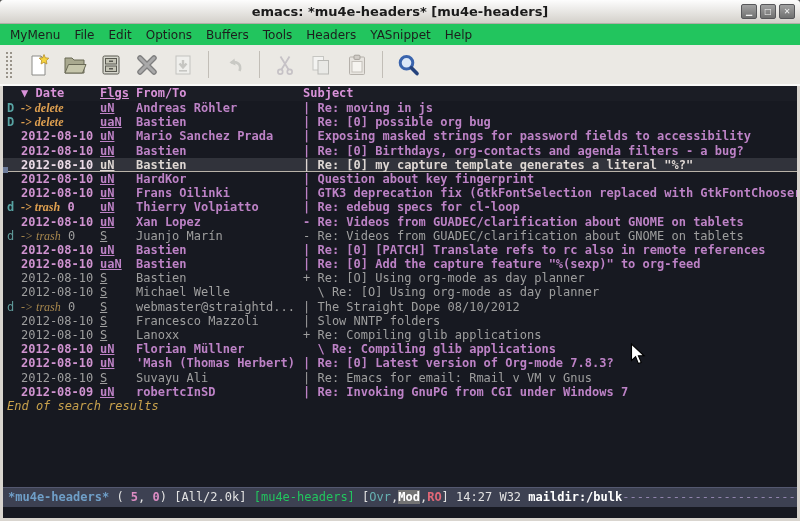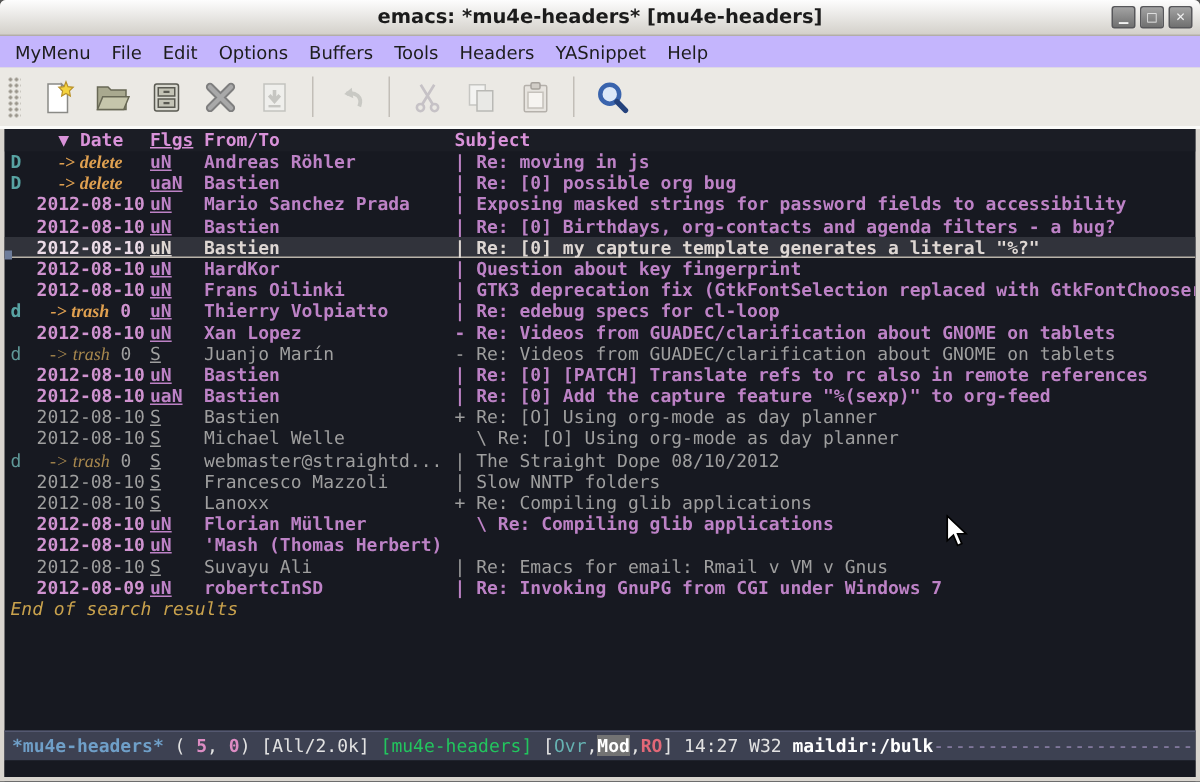--- a/index.html
+++ b/index.html
@@ -12,21 +12,21 @@
               border-bottom:1px solid #b2aea8; position:relative;
               display:flex; align-items:center; justify-content:center; }
   .title { font-size:13px; font-weight:bold; color:#1b1b1b; }
   .win-btns { position:absolute; right:5px; top:4px; display:flex; gap:3px; }
   .wbtn { width:16px; height:15px; background:linear-gradient(#a2a2a2,#707070);
           border:1px solid #57575a; border-radius:2px; color:#f2f2f2;
           font-size:8px; font-weight:bold; display:flex; align-items:center;
           justify-content:center; cursor:default; }
 
   
-  .menubar { height:21px; background:#c4b5fd; display:flex; align-items:center; padding-left:3px; }
+  .menubar { height:21px; background:#22c55e; display:flex; align-items:center; padding-left:3px; }
   .menu-item { font-size:12px; color:#1d1d1d; padding:2px 7px; white-space:nowrap; }
 
   
   .toolbar { height:41px; background:#ebe9e4; display:flex; align-items:center;
              border-bottom:2px solid #fafaf8; }
   .thandle { width:9px; height:28px; margin:0 7px 0 5px;
              background-image:radial-gradient(circle,#99948a 1px,transparent 1.3px);
              background-size:4px 4px; }
   .ticon { width:26px; height:26px; margin:0 5px; background:none; border:none;
            display:flex; align-items:center; justify-content:center; padding:0; }
@@ -38,21 +38,21 @@
                 background:#171921; border-left:3px solid #d9d5cf;
                 border-right:3px solid #d9d5cf; border-bottom:3px solid #d9d5cf;
                 display:flex; flex-direction:column; }
   .buffer { flex:1; overflow:hidden; position:relative;
             font-family:"DejaVu Sans Mono",monospace; font-size:12px; }
 
   .header-line { display:flex; height:15px; line-height:15px; white-space:pre;
                  color:#d992d9; font-weight:bold; padding-left:4px; background:#1b1d25; }
   .row { display:flex; height:14.2px; line-height:14.3px; white-space:pre; padding-left:4px; }
   .c-mark { width:14px; color:#58a3a3; overflow:hidden; }
-  .c-date { width:79px; overflow:hidden;text-align:center; }
+  .c-date { width:79px; overflow:hidden; }
   .c-flags{ width:36px; overflow:hidden;text-decoration:underline; }
   .c-from { width:167px; overflow:hidden; }
   .c-subj { flex:1; overflow:hidden; }
 
   .u { font-weight:bold; }
   .u .c-date { color:#d093d0; }
   .u .c-flags,.u .c-from,.u .c-subj { color:#bd82c6; }
   .r { color:#9f9f9f; }
   .r .c-flags,.r .c-from,.r .c-subj,.r .c-date { color:#9f9f9f; }
   .r .c-mark { color:#5f9898; }
@@ -208,21 +208,21 @@
           <div class="row u"><span class="c-mark"></span><span class="c-date">2012-08-10</span><span class="c-flags">uN</span><span class="c-from">Xan Lopez</span><span class="c-subj">- Re: Videos from GUADEC/clarification about GNOME on tablets</span></div>
           <div class="row r"><span class="c-mark">d</span><span class="c-date"><span class="act">-&gt; trash</span> 0</span><span class="c-flags">S</span><span class="c-from">Juanjo Marín</span><span class="c-subj">- Re: Videos from GUADEC/clarification about GNOME on tablets</span></div>
           <div class="row u"><span class="c-mark"></span><span class="c-date">2012-08-10</span><span class="c-flags">uN</span><span class="c-from">Bastien</span><span class="c-subj">| Re: [0] [PATCH] Translate refs to rc also in remote references</span></div>
           <div class="row u"><span class="c-mark"></span><span class="c-date">2012-08-10</span><span class="c-flags">uaN</span><span class="c-from">Bastien</span><span class="c-subj">| Re: [0] Add the capture feature "%(sexp)" to org-feed</span></div>
           <div class="row r"><span class="c-mark"></span><span class="c-date">2012-08-10</span><span class="c-flags">S</span><span class="c-from">Bastien</span><span class="c-subj">+ Re: [O] Using org-mode as day planner</span></div>
           <div class="row r"><span class="c-mark"></span><span class="c-date">2012-08-10</span><span class="c-flags">S</span><span class="c-from">Michael Welle</span><span class="c-subj">  \ Re: [O] Using org-mode as day planner</span></div>
           <div class="row r"><span class="c-mark">d</span><span class="c-date"><span class="act">-&gt; trash</span> 0</span><span class="c-flags">S</span><span class="c-from">webmaster@straightd...</span><span class="c-subj">| The Straight Dope 08/10/2012</span></div>
           <div class="row r"><span class="c-mark"></span><span class="c-date">2012-08-10</span><span class="c-flags">S</span><span class="c-from">Francesco Mazzoli</span><span class="c-subj">| Slow NNTP folders</span></div>
           <div class="row r"><span class="c-mark"></span><span class="c-date">2012-08-10</span><span class="c-flags">S</span><span class="c-from">Lanoxx</span><span class="c-subj">+ Re: Compiling glib applications</span></div>
           <div class="row u"><span class="c-mark"></span><span class="c-date">2012-08-10</span><span class="c-flags">uN</span><span class="c-from">Florian Müllner</span><span class="c-subj">  \ Re: Compiling glib applications</span></div>
-          <div class="row u"><span class="c-mark"></span><span class="c-date">2012-08-10</span><span class="c-flags">uN</span><span class="c-from">'Mash (Thomas Herbert)</span></div>
+          <div class="row u"><span class="c-mark"></span><span class="c-date">2012-08-10</span><span class="c-flags">uN</span><span class="c-from">'Mash (Thomas Herbert)</span><span class="c-subj">| Re: [0] Latest version of Org-mode 7.8.3?</span></div>
           <div class="row r"><span class="c-mark"></span><span class="c-date">2012-08-10</span><span class="c-flags">S</span><span class="c-from">Suvayu Ali</span><span class="c-subj">| Re: Emacs for email: Rmail v VM v Gnus</span></div>
           <div class="row u"><span class="c-mark"></span><span class="c-date">2012-08-09</span><span class="c-flags">uN</span><span class="c-from">robertcInSD</span><span class="c-subj">| Re: Invoking GnuPG from CGI under Windows 7</span></div>
         </div>
       <div class="eos">End of search results</div>
       <div class="fringe-mark"></div>
     </div>
     <div class="modeline"><span class="ms-name">*mu4e-headers*</span><span class="ms-fg"> ( </span><span class="ms-pink">5</span><span class="ms-fg">, </span><span class="ms-pink">0</span><span class="ms-fg">) </span><span class="ms-fg">[All/2.0k] </span><span class="ms-tan">[mu4e-headers] </span><span class="ms-fg">[</span><span class="ms-teal">Ovr</span><span class="ms-fg">,</span><span class="ms-modflag">Mod</span><span class="ms-fg">,</span><span class="ms-ro">RO</span><span class="ms-fg">] </span><span class="ms-fg">14:27 W32 </span><span class="ms-folder">maildir:/bulk</span><span class="ms-dash">--------------------------------</span></div>
     <div class="echo-area"></div>
   </div>
 

